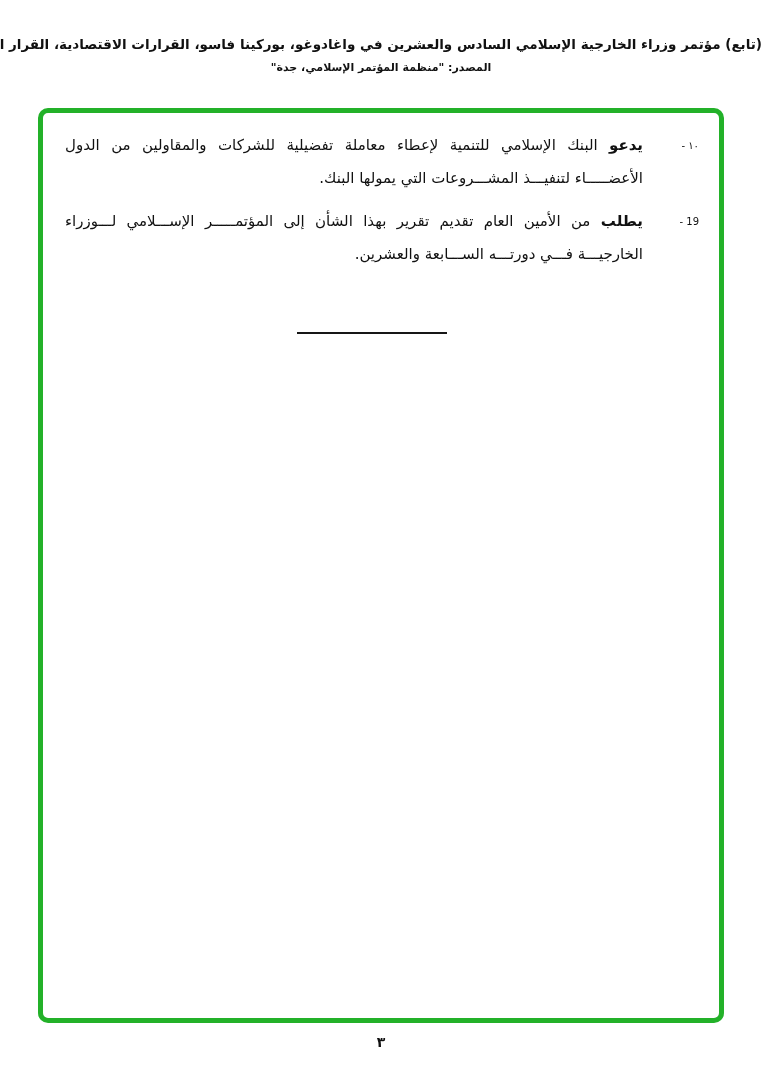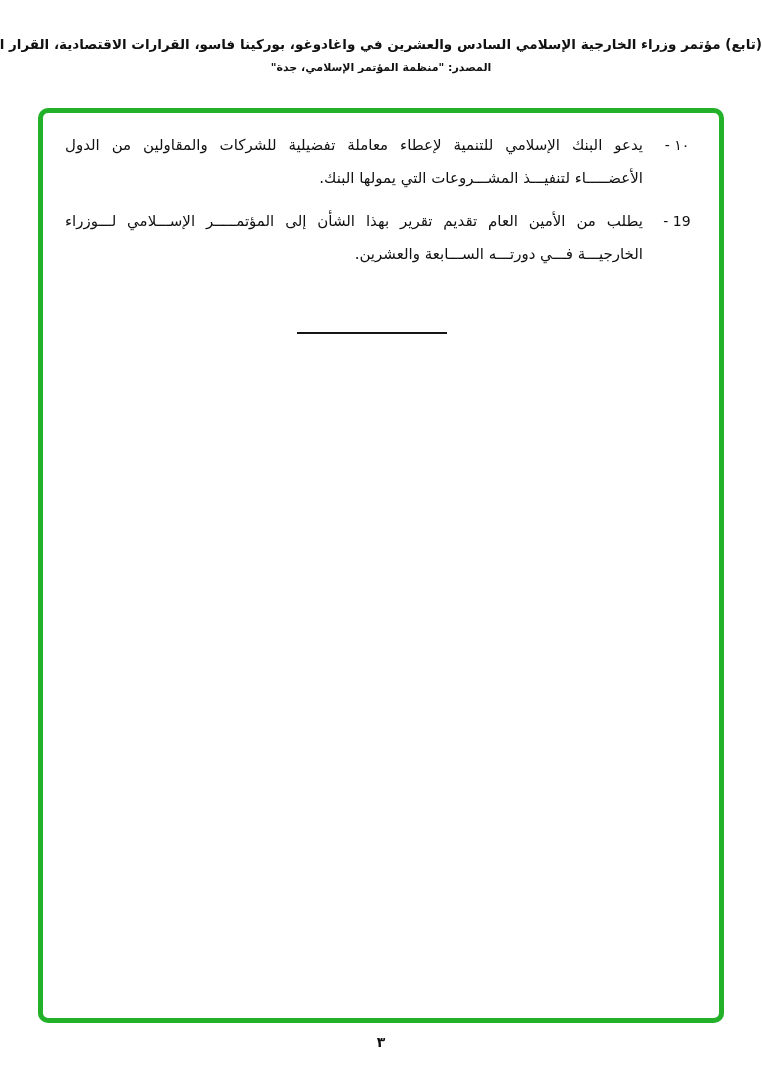--- a/index.html
+++ b/index.html
@@ -49,34 +49,34 @@
   .resolution-item {
     display: flex;
     flex-direction: row;
     gap: 12px;
     margin-bottom: 10px;
     direction: rtl;
   }
   .item-number {
     min-width: 44px;
     flex-shrink: 0;
-    font-size: 14px;
+    font-size: 10px;
     line-height: 33px;
-    text-align: center;
+    text-align: right;
     white-space: nowrap;
   }
   .item-text {
     flex: 1;
     font-size: 15px;
     line-height: 33px;
     text-align: justify;
     text-align-last: right;
   }
   .item-text .lead {
-    font-weight: normal;
+    font-weight: bold;
     margin-top: 20px;
   }
   .section-divider {
     position: absolute;
     top: 332px;
     left: 297px;
     width: 150px;
     height: 2px;
     background: #161616;
   }

